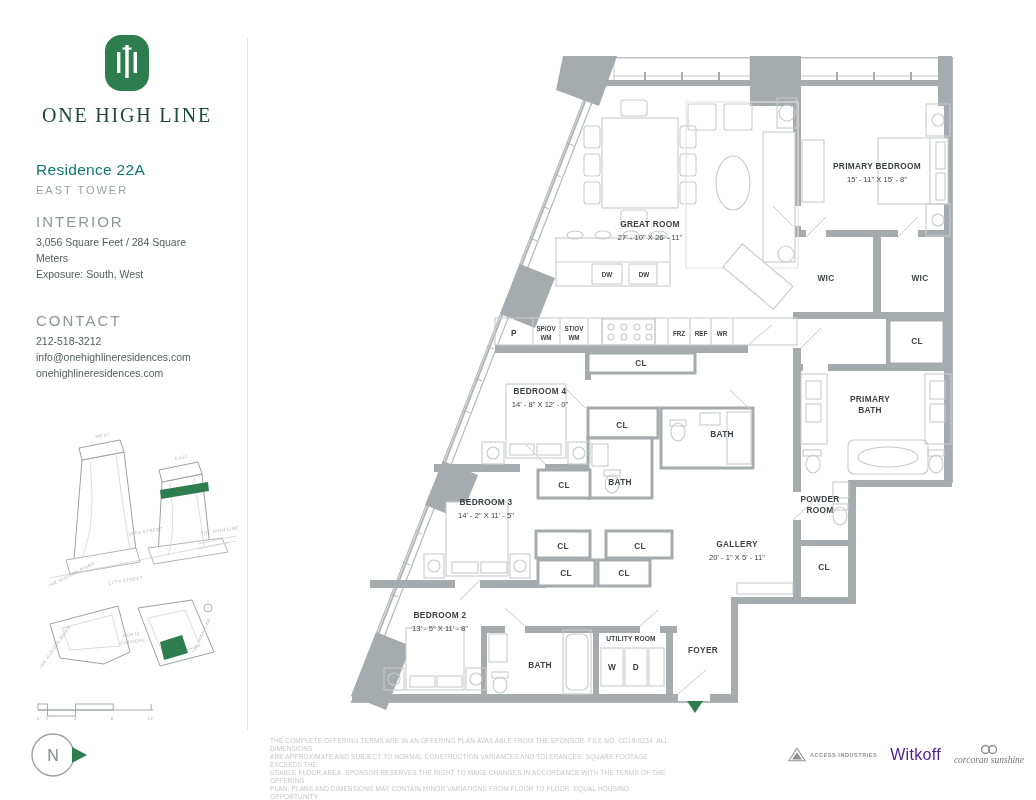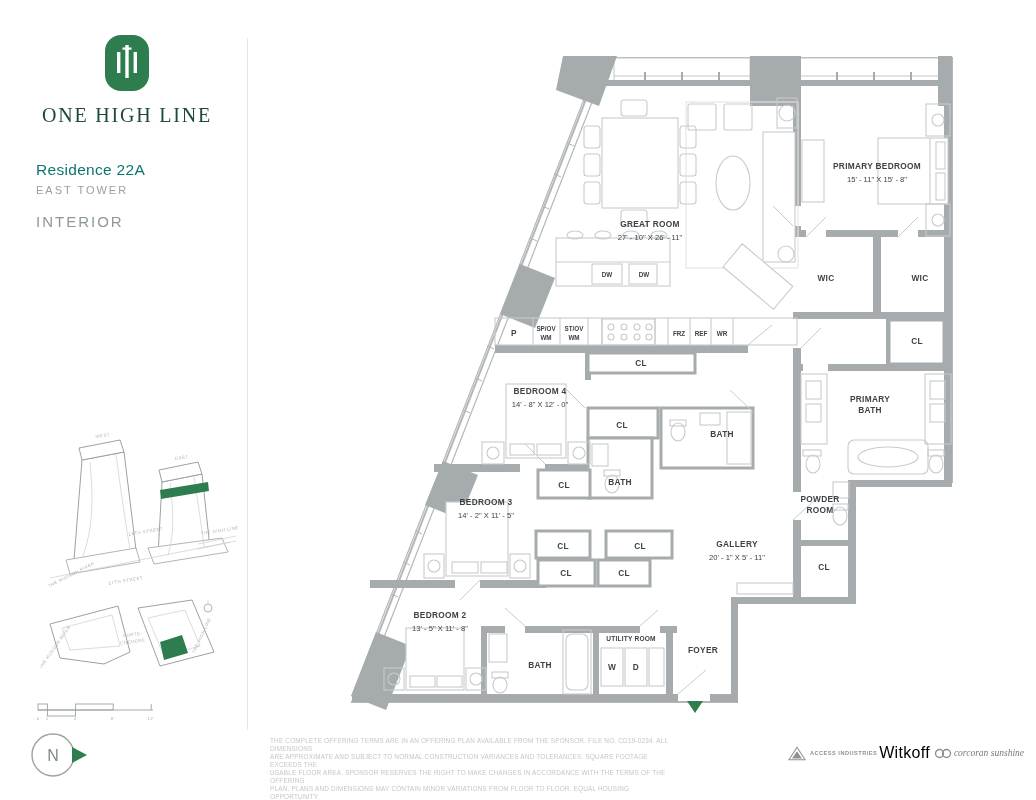--- a/index.html
+++ b/index.html
@@ -29,22 +29,22 @@
   .tiny{font-size:4.4px;fill:#aab3af;letter-spacing:.5px;text-anchor:middle;
         font-family:"Liberation Sans",sans-serif}
 
   
   .disclaimer{position:absolute;left:270px;top:737px;width:400px;font-size:6.4px;
               line-height:1.25;color:#c3c6c8;letter-spacing:.2px}
   .logos{position:absolute;left:788px;top:744px;width:236px;display:flex;
          align-items:center;justify-content:space-between}
   .access{display:flex;align-items:center;gap:4px;color:#8d9194;font-size:5.6px;
           letter-spacing:.5px;font-weight:bold}
-  .witkoff{font-size:16px;color:#000000;letter-spacing:.3px}
-  .corcoran{display:flex;flex-direction:row;align-items:center;gap:0}
+  .witkoff{font-size:16px;color:#4c1d95;letter-spacing:.3px}
+  .corcoran{display:flex;flex-direction:column;align-items:center;gap:0}
   .corcoran .txt{font-family:"Liberation Serif",serif;font-style:italic;font-size:9.5px;color:#75797c}
 </style>
 </head>
 <body>
 
 <div class="divider"></div>
 
 <div class="sidebar">
   <svg class="badge" width="46" height="58" viewBox="0 0 46 58">
     <rect x="1" y="1" width="44" height="56" rx="16" fill="#2e7d4f"></rect>
@@ -53,21 +53,33 @@
     <rect x="29.6" y="18" width="3.4" height="21" fill="#fff"></rect>
     <rect x="18.5" y="13.5" width="9" height="2.2" fill="#fff"></rect>
   </svg>
   <div class="wordmark">ONE HIGH LINE</div>
 
   <div class="res-title">Residence 22A</div>
   <div class="tower">EAST TOWER</div>
 
 
   <div class="seclabel">INTERIOR</div>
-
+  <div class="body-txt">
+    <div>3,056 Square Feet / 284 Square Meters</div>
+    <div>Exposure: South, West</div>
+  </div>
+
+  <div class="contact-block">
+    <div class="seclabel" style="margin-top:0">CONTACT</div>
+    <div class="body-txt">
+      <div>212-518-3212</div>
+      <div>info@onehighlineresidences.com</div>
+      <div>onehighlineresidences.com</div>
+    </div>
+  </div>
 </div>
 
 <svg class="diagram" style="left:30px;top:420px" width="212" height="170" viewBox="0 0 212 170">
   <g fill="#fff" stroke="#9aa3a0" stroke-width="1">
     <polygon points="52,40 94,32 106,130 44,140"></polygon>
     <polygon points="52,40 94,32 90,20 49,28"></polygon>
     <polygon points="132,62 172,54 180,128 128,136"></polygon>
     <polygon points="132,62 172,54 168,42 129,50"></polygon>
     <polygon points="36,140 106,128 110,142 40,154" stroke-width="0.8"></polygon>
     <polygon points="118,128 192,118 198,132 124,144" stroke-width="0.8"></polygon>

